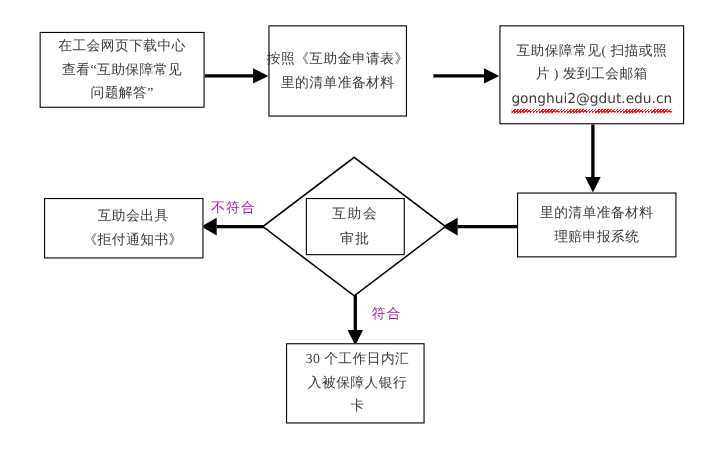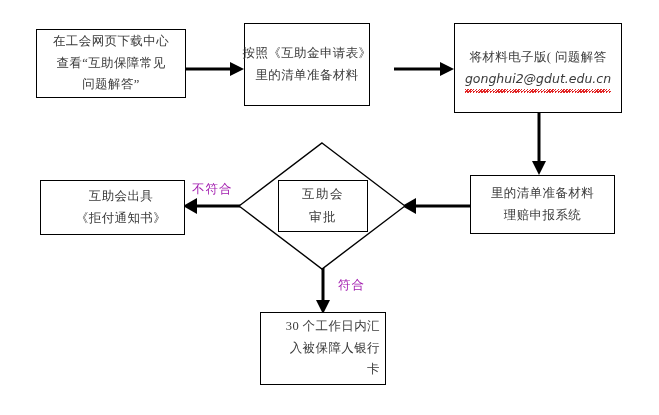--- a/index.html
+++ b/index.html
@@ -40,31 +40,30 @@
   #box-prepare  { left: 244px; top: 23px;  width: 126px; height: 83px; }
   
   #box-send     { left: 454px; top: 23px;  width: 168px; height: 90px; }
   
   #box-upload   { left: 470px; top: 175px; width: 145px; height: 59px; }
   
   #box-refusal  { left: 40px;  top: 180px; width: 145px; height: 55px; padding-left: 22px; }
   
   #box-payment  { left: 260px; top: 312px; width: 126px; height: 73px; }
 
-  #box-payment { align-items: flex-end; text-align: left; padding-left: 9px; }
+  #box-payment { align-items: center; text-align: left; padding-left: 9px; }
   #box-send    { padding: 0 4px; }
 
   .email {
     font-family: "DejaVu Sans", sans-serif;
     font-size: 12.5px;
     letter-spacing: 0px;
     position: relative;
     display: inline-block;
     white-space: nowrap;
-    font-style: italic;
   }
   .email .squig {
     position: absolute;
     left: 0; right: 0; bottom: -3px;
     height: 4px;
     background-image:
       repeating-linear-gradient(135deg,#e01b1b 0 1px, transparent 1px 2px);
     background-repeat: repeat-x;
     opacity: 0.95;
   }
@@ -168,21 +167,22 @@
     <span class="ln">查看“互助保障常见</span>
     <span class="ln">问题解答”</span>
   </div>
 
   <div class="node" id="box-prepare">
     <span class="ln">按照《互助金申请表》</span>
     <span class="ln">里的清单准备材料</span>
   </div>
 
   <div class="node" id="box-send">
-    <span class="ln">将材料电子版( 问题解答</span>
+    <span class="ln">互助保障常见( 扫描或照</span>
+    <span class="ln">片 ) 发到工会邮箱</span>
     <span class="email">
       <span>gonghui2@gdut.edu.cn</span>
       <span class="squig"></span>
     </span>
   </div>
 
   <div class="node" id="box-upload">
     <span class="ln">里的清单准备材料</span>
     <span class="ln">理赔申报系统</span>
   </div>

